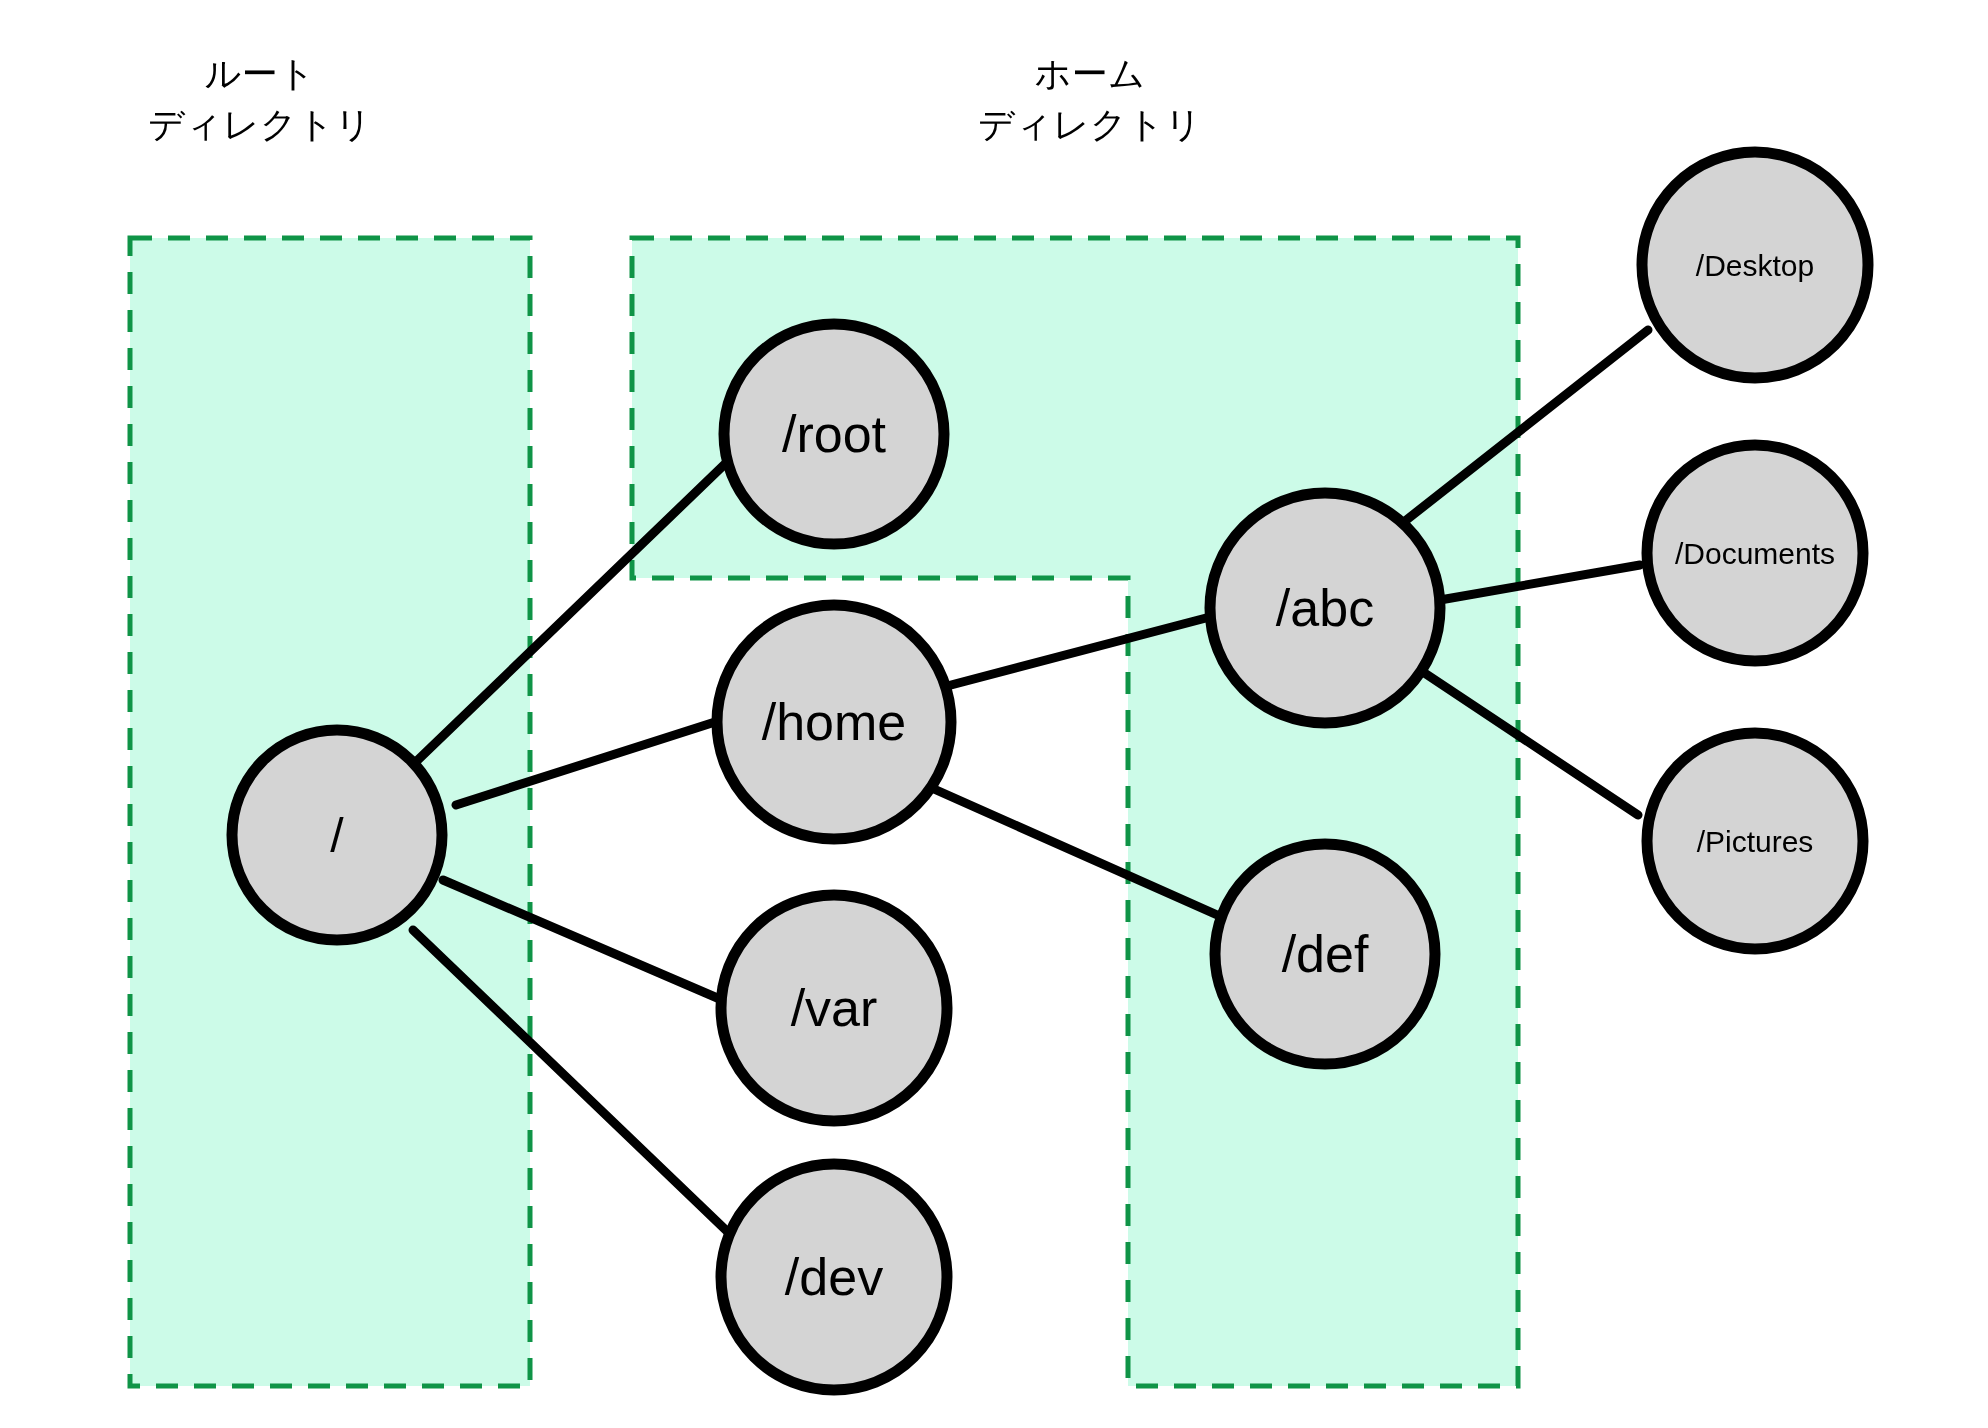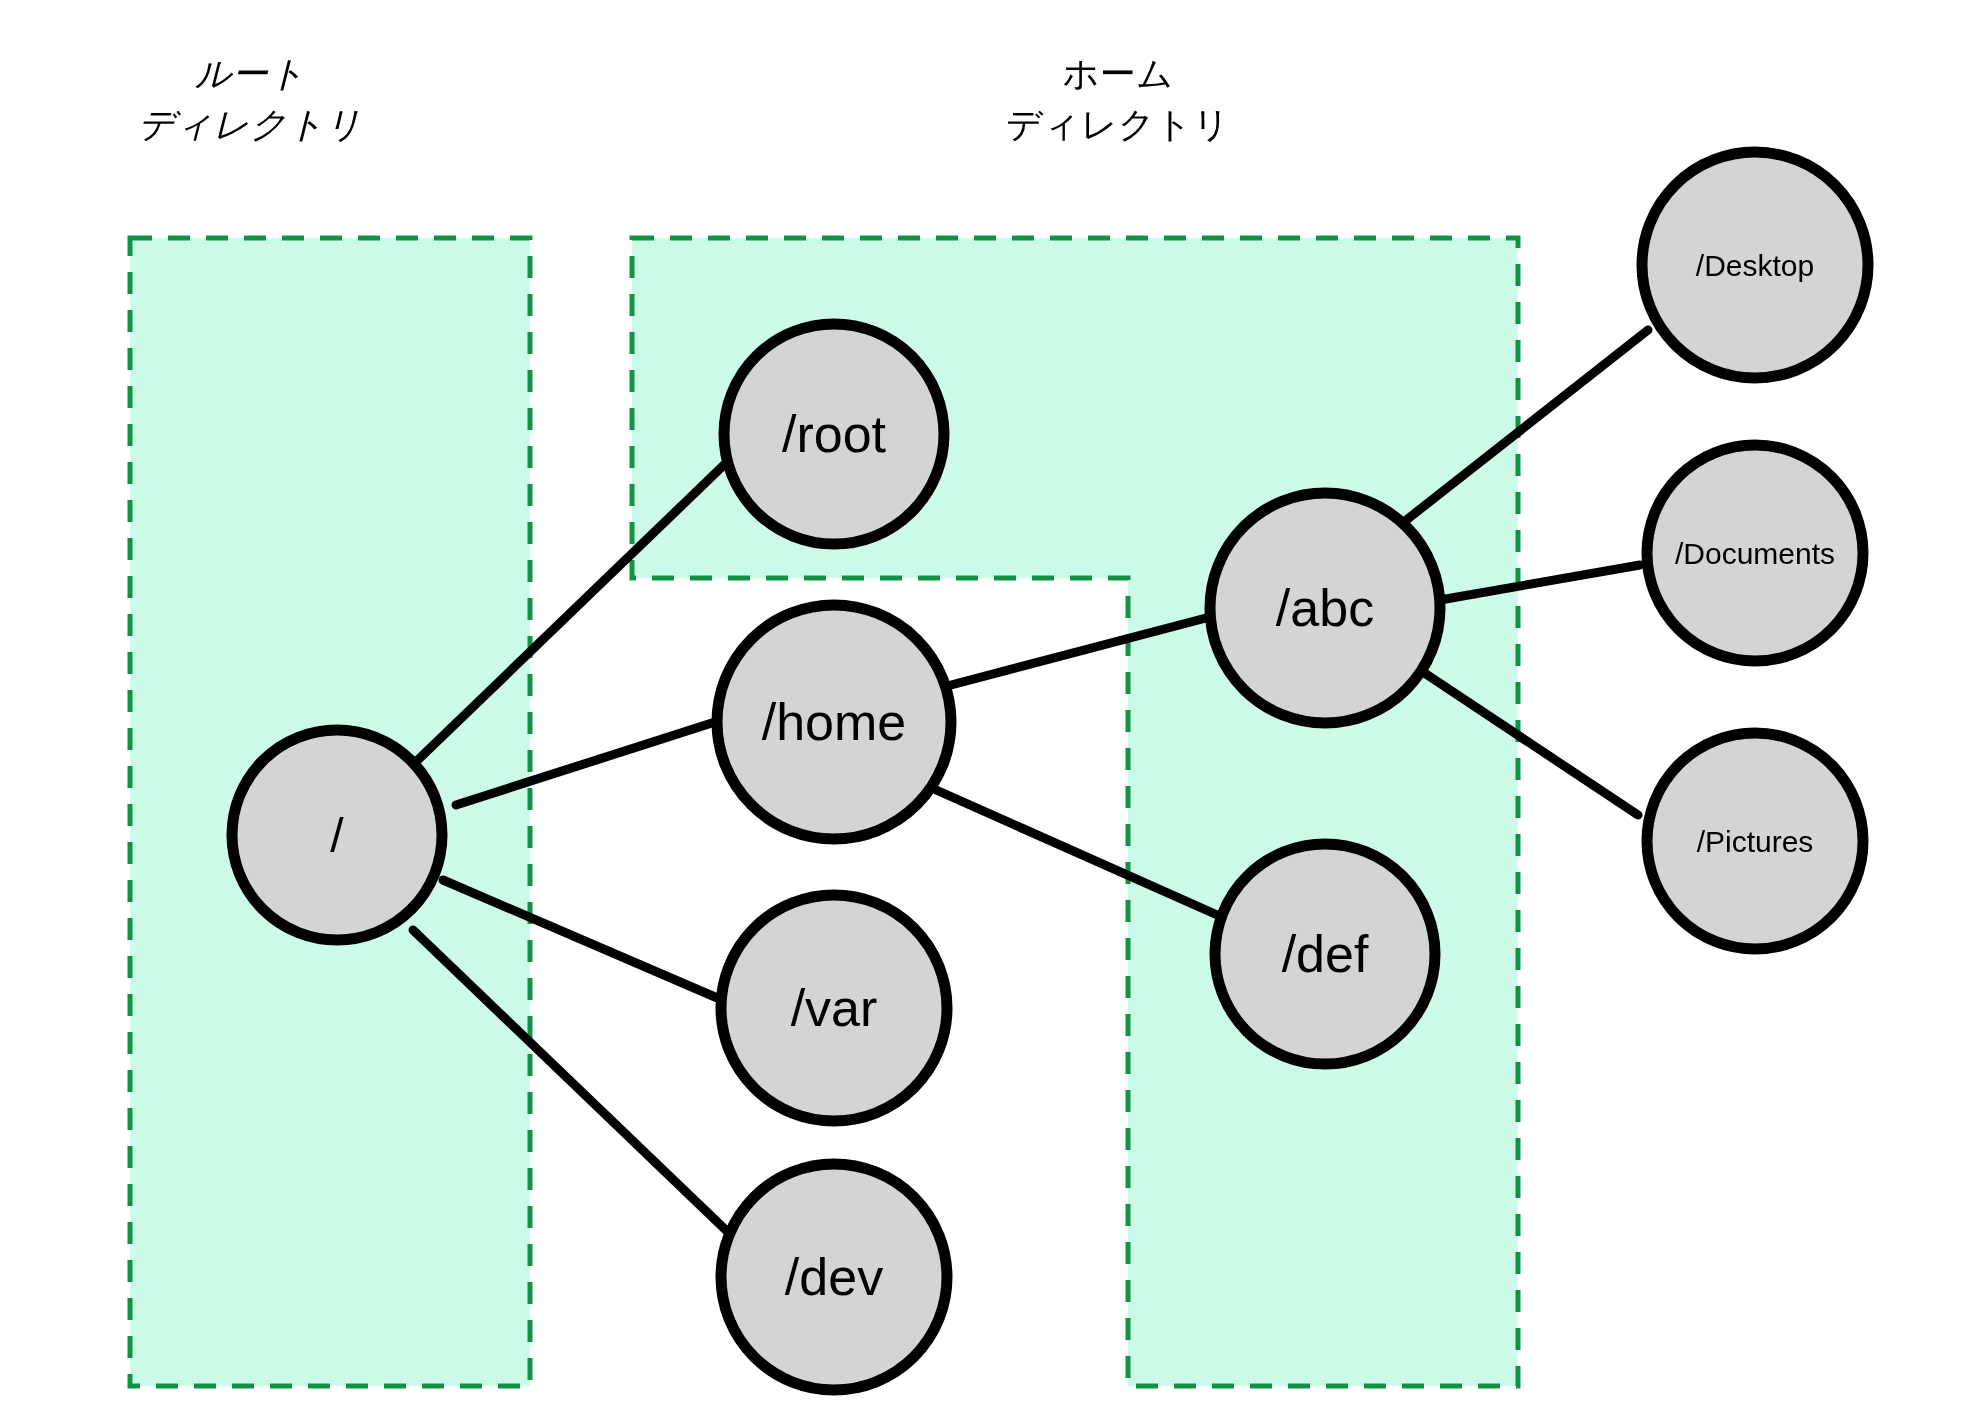--- a/index.html
+++ b/index.html
@@ -98,18 +98,18 @@
           <circle cx="1755" cy="553" r="108" fill="#d4d4d4" stroke="#000000" stroke-width="11"></circle>
           <text x="1755" y="553" class="node-label" font-size="30">/Documents</text>
         </g>
         <g>
           <circle cx="1755" cy="841" r="108" fill="#d4d4d4" stroke="#000000" stroke-width="11"></circle>
           <text x="1755" y="841" class="node-label" font-size="30">/Pictures</text>
         </g>
       </g>
   </svg>
 
-  <div class="region-label" id="label-root-directory" style="left: 0; top: 48px; width: 500px; font-style: italic;">ルート
+  <div class="region-label" id="label-root-directory" style="left: 10px; top: 48px; width: 500px;">ルート
 ディレクトリ</div>
-  <div class="region-label" id="label-home-directory" style="left: 868px; top: 48px; width: 500px;">ホーム
+  <div class="region-label" id="label-home-directory" style="left: 840px; top: 48px; width: 500px;">ホーム
 ディレクトリ</div>
 
 </div>
 
 </body></html>

